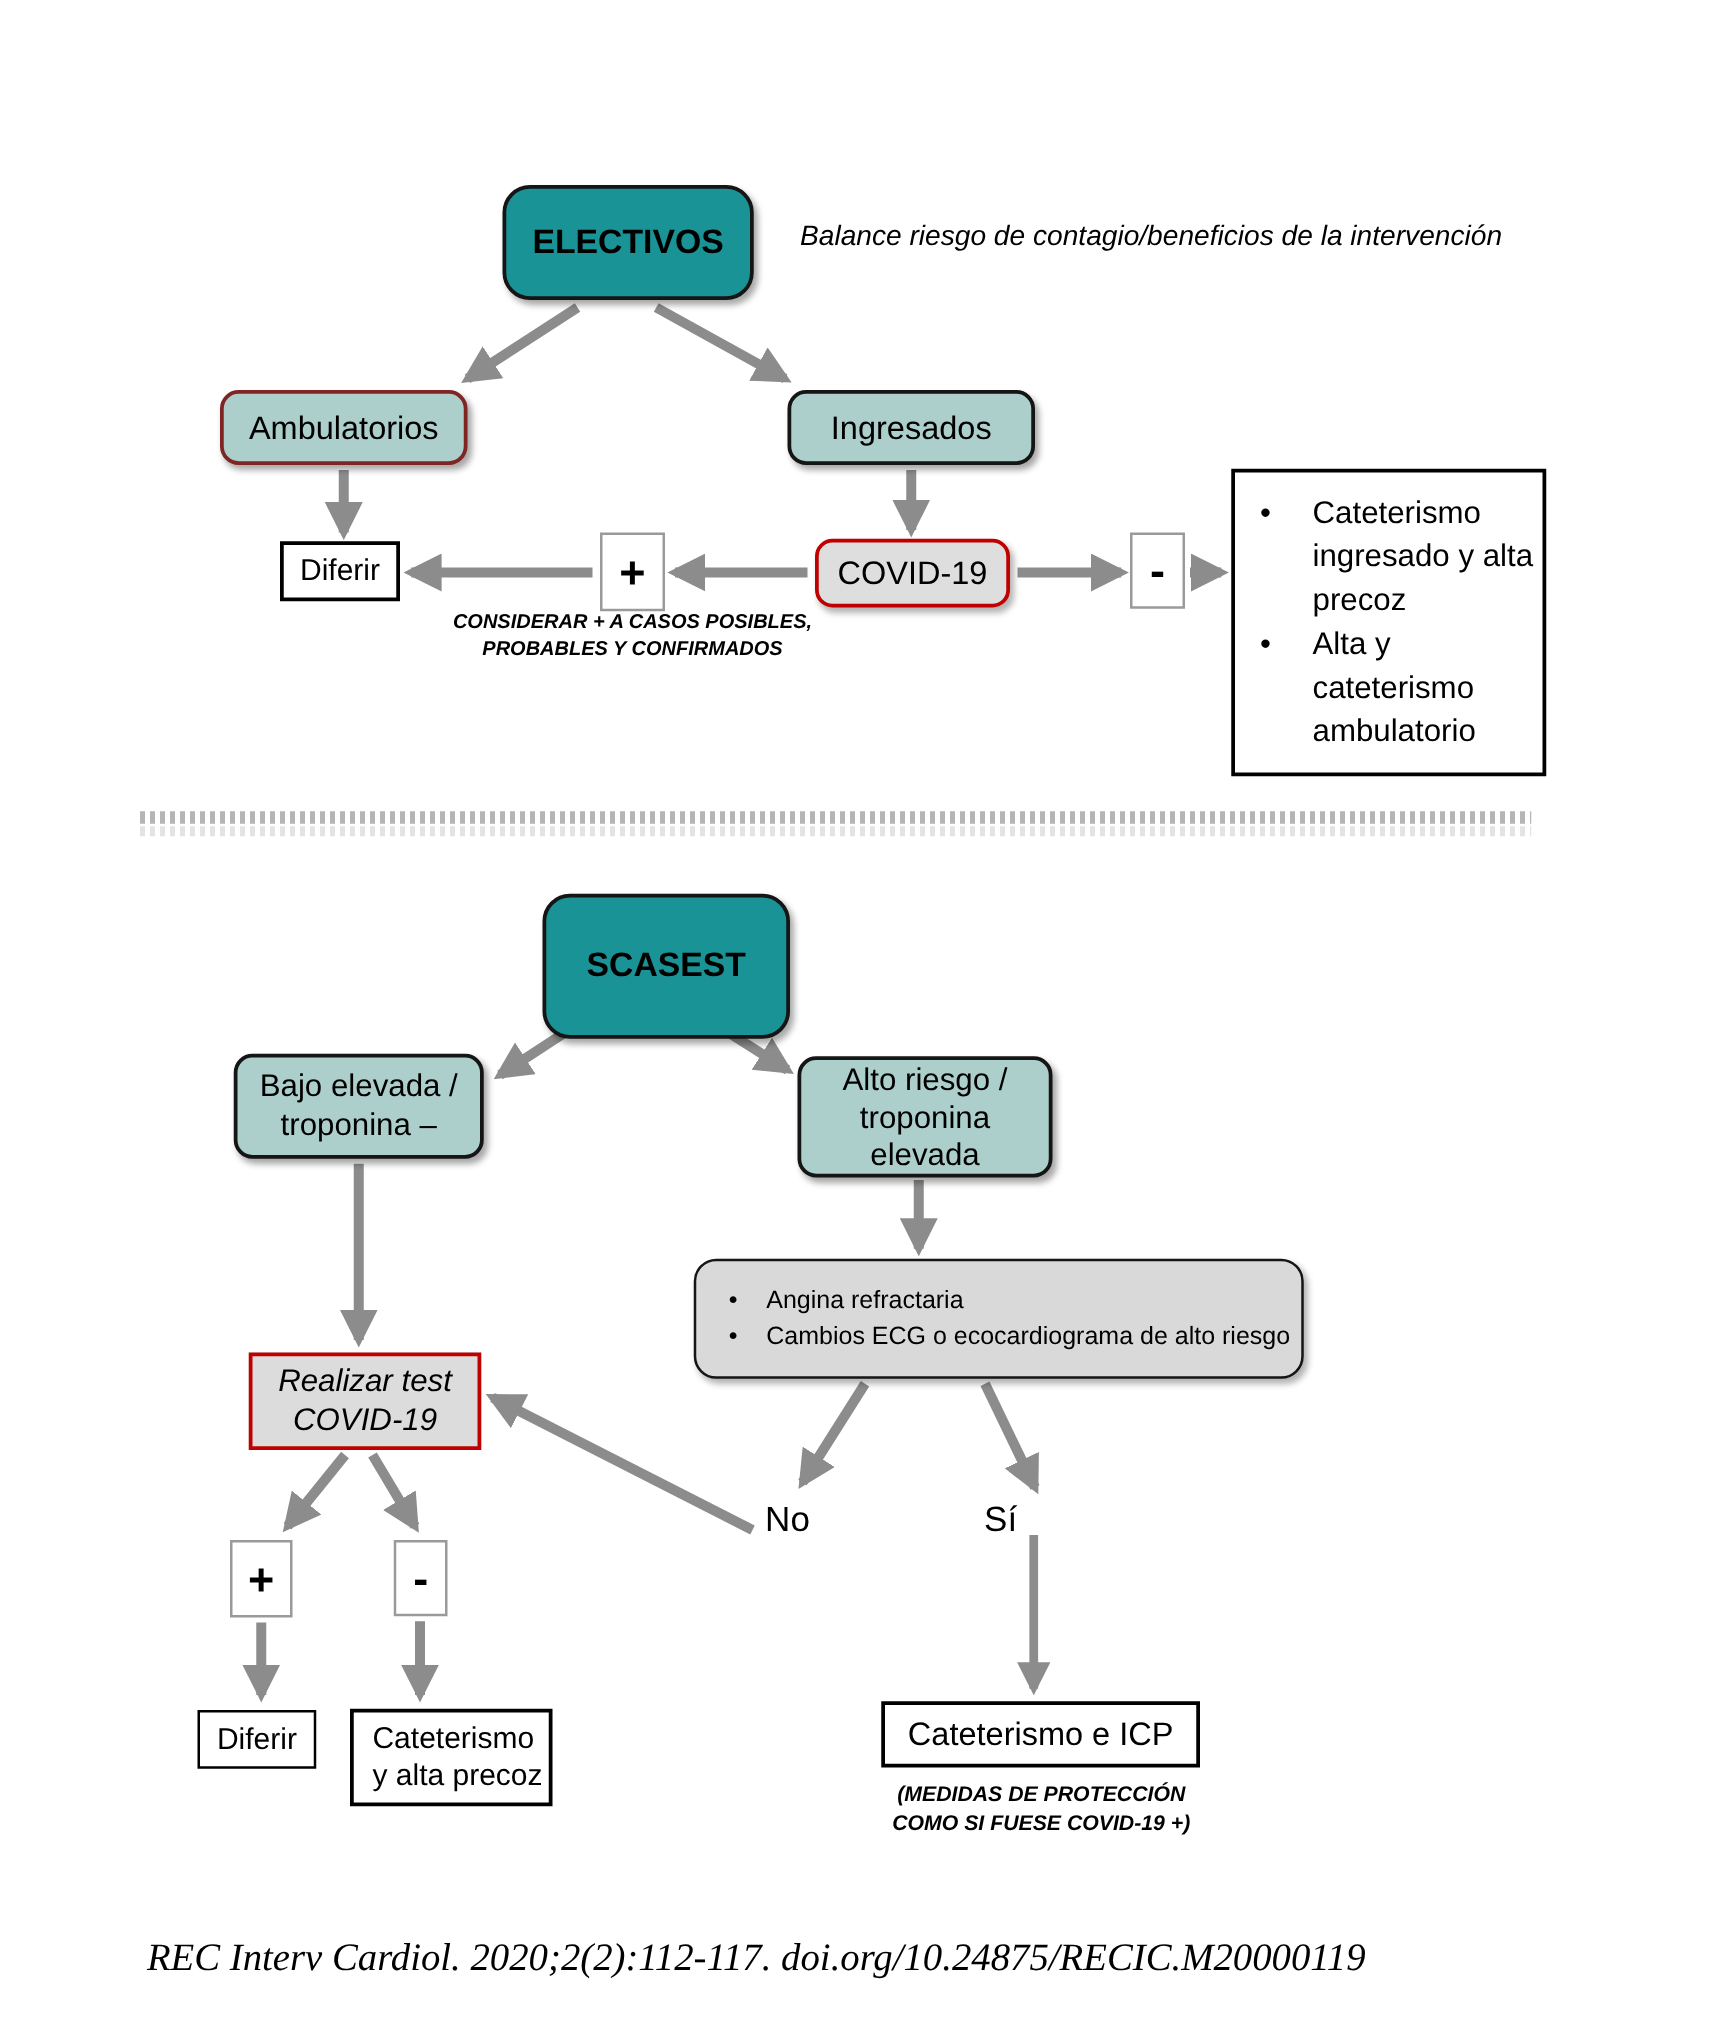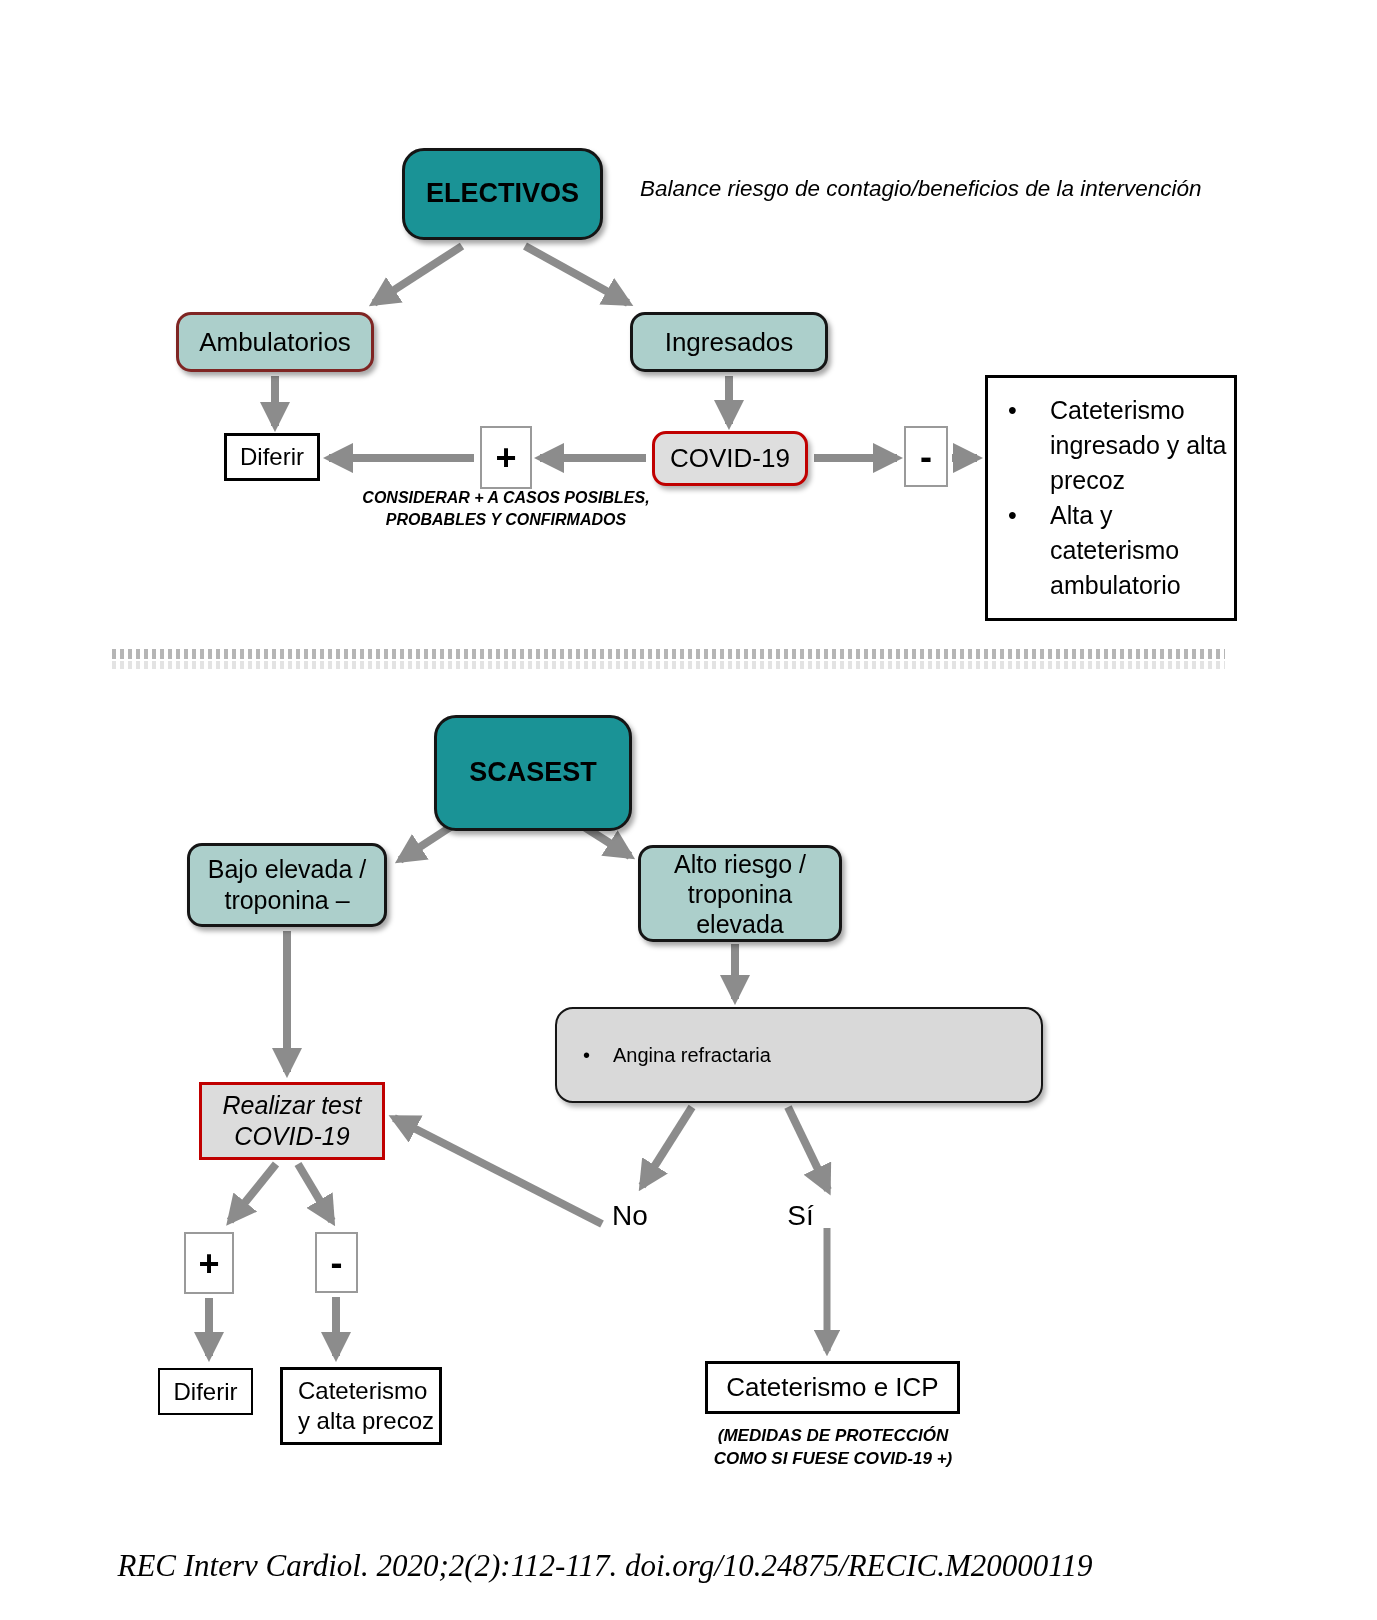--- a/index.html
+++ b/index.html
@@ -130,20 +130,21 @@
     <div>
       <div>Alto riesgo /</div>
       <div>troponina</div>
       <div>elevada</div>
     </div>
   </div>
 
   <div class="node graybox criteria" style="left:555px;top:1007px;width:488px;height:96px">
     <ul class="bullets" style="width:100%">
       <li>Angina refractaria</li>
+      <li>Cambios ECG o ecocardiograma de alto riesgo</li>
     </ul>
   </div>
 
   <div class="node testbox" style="left:199px;top:1082px;width:186px;height:78px">
     <div>
       <div>Realizar test</div>
       <div>COVID-19</div>
     </div>
   </div>
 

